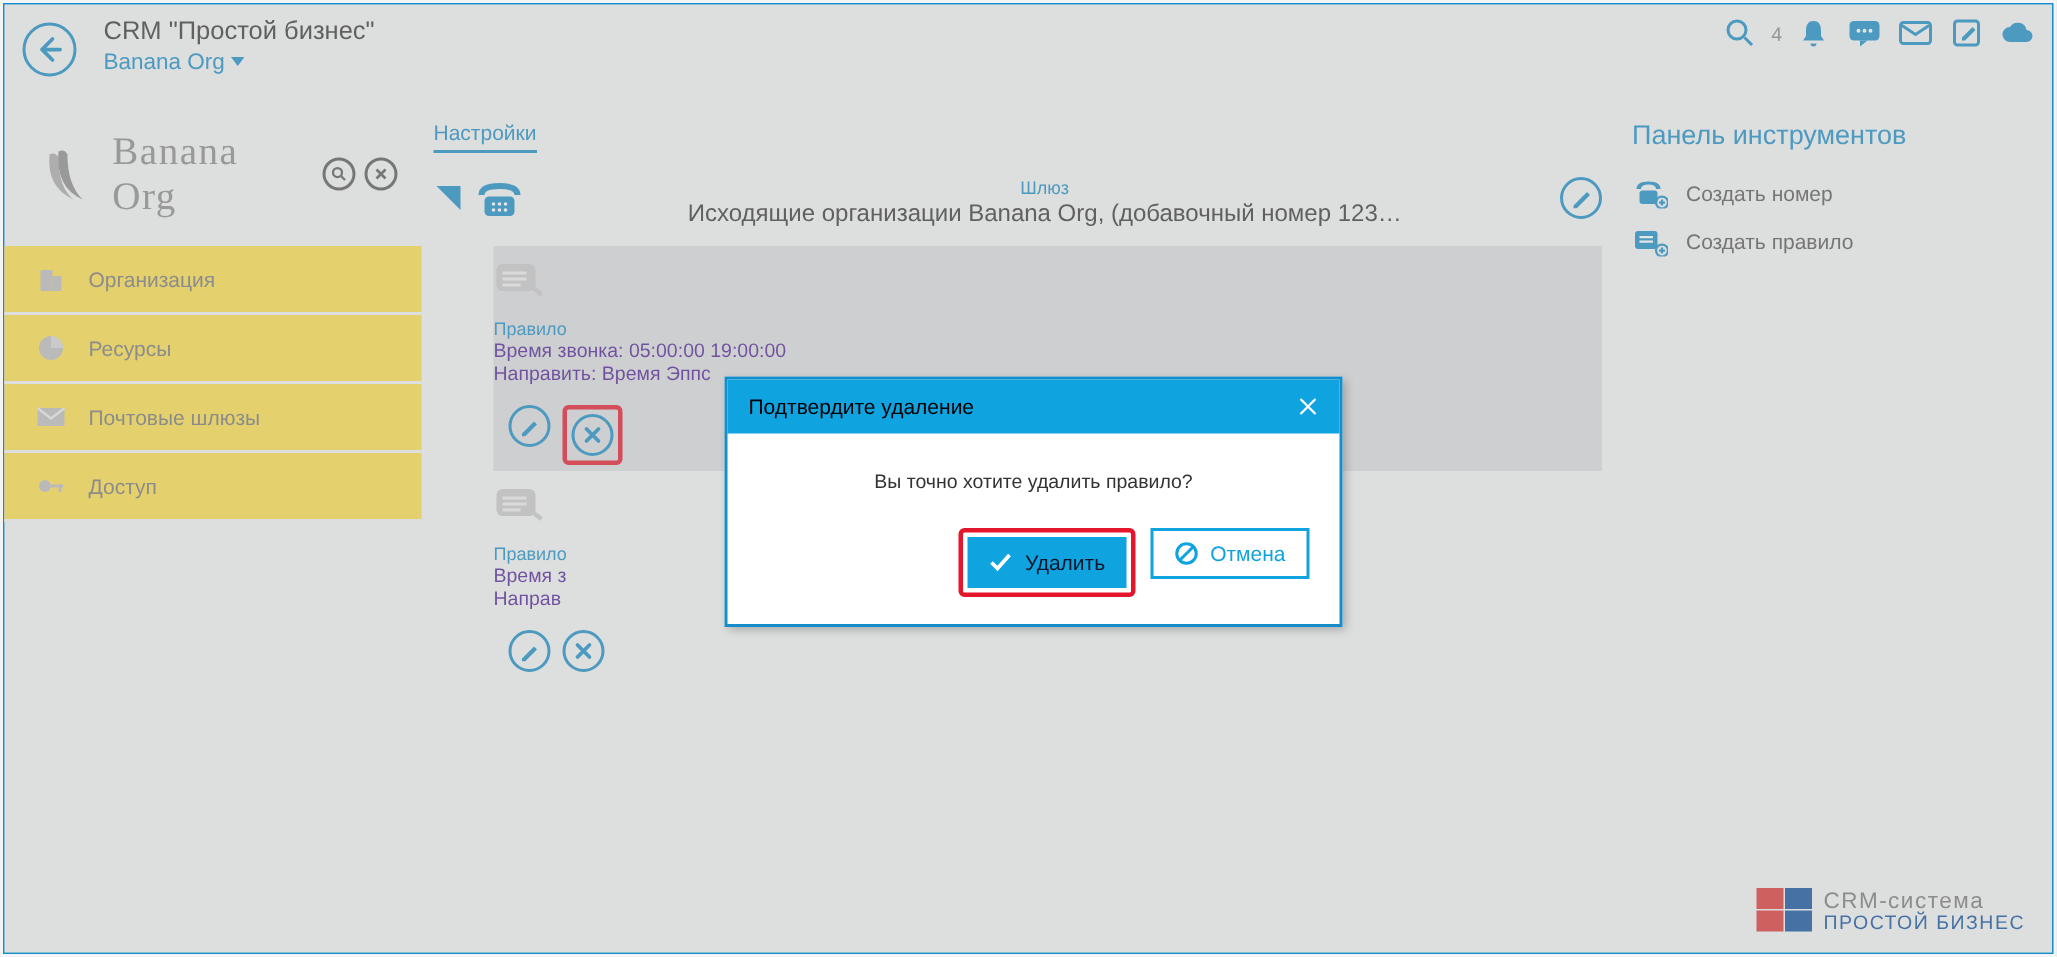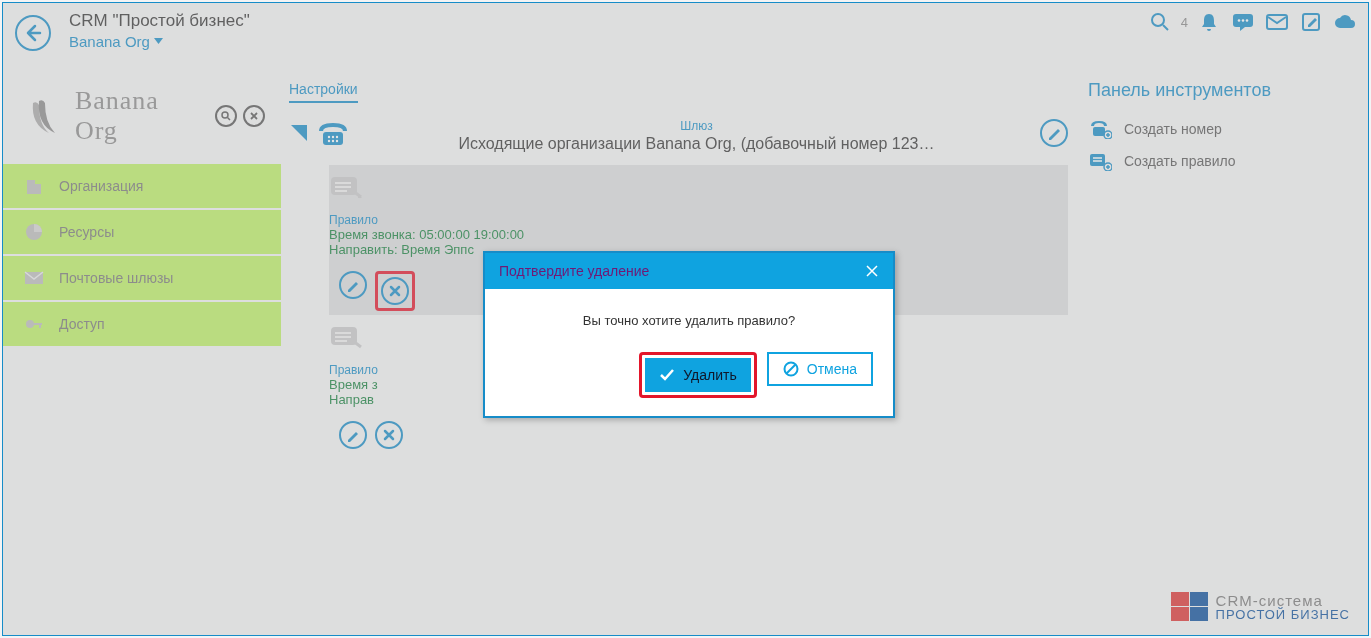--- a/index.html
+++ b/index.html
@@ -13,57 +13,57 @@
   .subtitle { font-size:15px; color:#168cc8; margin-top:2px; display:flex; align-items:center; gap:4px; cursor:pointer;}
   .top-icons { position:absolute; right:10px; top:6px; display:flex; align-items:center; gap:8px; }
   .top-icons .ico { width:26px; height:26px; display:flex; align-items:center; justify-content:center; }
   .badge { font-size:13px; color:#888; }
   .body { display:flex; height:calc(100% - 55px); }
   .sidebar { width:278px; padding-top:28px; }
   .logo-row { display:flex; align-items:center; gap:6px; padding:0 16px 18px 24px; }
   .logo-text { font-family: 'Segoe Script', cursive; font-size:26px; color:#8a8a8a; letter-spacing:1px; }
   .logo-circ { width:22px; height:22px; border:2px solid #555; border-radius:50%; display:inline-flex; align-items:center; justify-content:center; font-size:12px; color:#555; }
   .nav { display:flex; flex-direction:column; }
-  .nav-item { height:46px; display:flex; align-items:center; gap:14px; padding-left:20px; color:#777; background:#bef264; border-bottom:2px solid #f3f4f5; font-size:14px; cursor:pointer; position:relative;}
+  .nav-item { height:46px; display:flex; align-items:center; gap:14px; padding-left:20px; color:#777; background:#fde047; border-bottom:2px solid #f3f4f5; font-size:14px; cursor:pointer; position:relative;}
   .nav-item.active { background:#168cc8; color:#fff; }
   .nav-item.active::after { content:''; position:absolute; right:-18px; top:0; border-top:23px solid transparent; border-bottom:23px solid transparent; border-left:18px solid #168cc8; }
   .nav-icon { width:22px; height:22px; display:flex; align-items:center; justify-content:center; }
   .main { flex:1; padding:22px 20px 0 8px; display:flex; }
   .center { flex:1; min-width:0; }
   .settings-title { font-size:14px; color:#168cc8; border-bottom:2px solid #168cc8; display:inline-block; padding-bottom:4px; margin-bottom:16px; }
   .gateway-block { display:flex; align-items:flex-start; gap:12px; }
   .tri-icons { display:flex; align-items:center; gap:6px; }
   .gateway-content { flex:1; min-width:0; }
   .gw-label { font-size:12px; color:#168cc8; margin-bottom:2px; }
   .gw-desc { font-size:16px; color:#333; }
   .gw-row { display:flex; align-items:flex-start;text-align:center; }
   .row-actions { display:flex; gap:8px; margin-left:10px; }
   .circ-btn { width:28px; height:28px; border:2px solid #168cc8; border-radius:50%; display:flex; align-items:center; justify-content:center; cursor:pointer; }
   .rules { margin-top:12px; margin-left:40px; }
   .rule { display:flex; align-items:flex-start; gap:14px; padding:4px 0;flex-direction:column; }
   .rule.highlight { background:#dcdddf; }
   .rule-icon { width:34px; height:26px; margin-top:4px; }
   .rule-body { flex:1; }
   .rule-label { font-size:12px; color:#168cc8; }
-  .rule-line { font-size:13px; color:#15803d; }
+  .rule-line { font-size:13px; color:#4c1d95; }
   .red-frame { border:3px solid #e3162b; padding:3px; border-radius:4px; }
   .tools { width:280px; padding-left:20px; }
   .tools-title { font-size:18px; color:#168cc8; margin-bottom:12px; }
   .tool-item { display:flex; align-items:center; gap:12px; color:#555; font-size:14px; padding:6px 0; cursor:pointer;}
   .tool-icon { width:24px; height:20px; }
   .footer-logo { position:absolute; right:18px; bottom:14px; display:flex; align-items:center; gap:8px; }
   .fl-sq { display:grid; grid-template-columns:repeat(2,18px); grid-template-rows:repeat(2,14px); gap:1px;}
   .fl-sq span:nth-child(odd){background:#d33;}
   .fl-sq span:nth-child(even){background:#0a4e9b;}
   .fl-text { line-height:1; }
   .fl1 { font-size:15px; color:#777; letter-spacing:1px;}
   .fl2 { font-size:13px; color:#0a4e9b; letter-spacing:1px;}
   
   .modal { position:absolute; left:480px; top:248px; width:412px; background:#fff; border:2px solid #168cc8; z-index:20; box-shadow:2px 2px 6px rgba(0,0,0,0.25);}
-  .modal-head { background:#0fa3e0; color:#701a75; height:36px; display:flex; align-items:center; justify-content:space-between; padding:0 14px; font-size:14px;}
+  .modal-head { background:#0fa3e0; color:#000000; height:36px; display:flex; align-items:center; justify-content:space-between; padding:0 14px; font-size:14px;}
   .modal-body { padding:24px 20px 18px; text-align:center; }
   .modal-msg { font-size:13px; color:#333; margin-bottom:24px;}
   .modal-actions { display:flex; justify-content:flex-end; gap:10px; }
   .btn { height:34px; padding:0 14px; display:inline-flex; align-items:center; gap:8px; font-size:14px; cursor:pointer; }
   .btn-primary { background:#0fa3e0; color:#0f172a; }
   .btn-outline { border:2px solid #0fa3e0; color:#0fa3e0; background:#fff;}
   svg { display:block; }
 </style>
 </head>
 <body>

